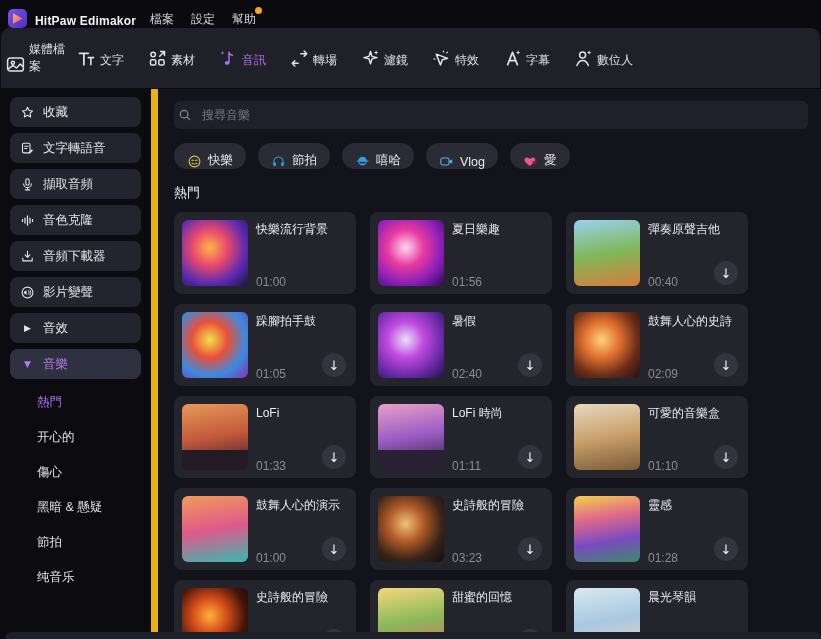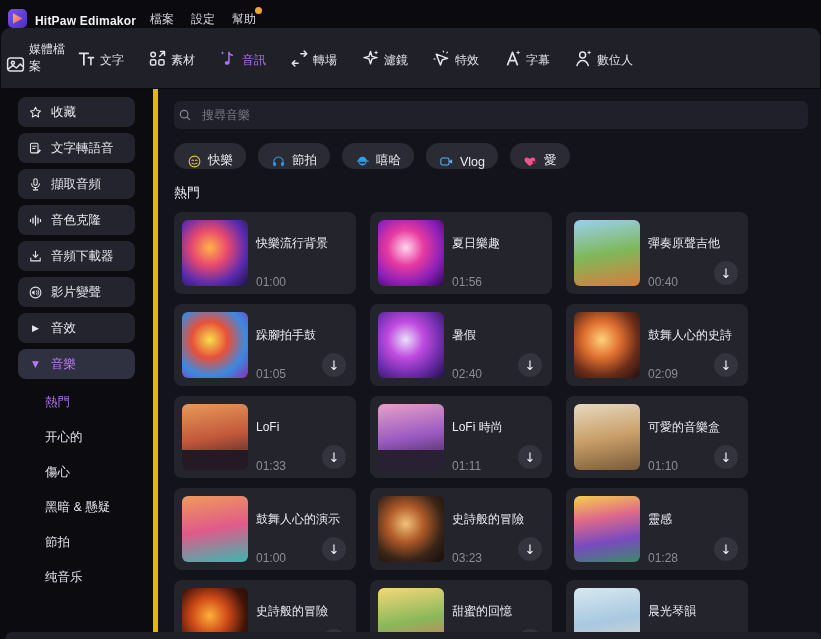--- a/index.html
+++ b/index.html
@@ -21,21 +21,21 @@
   .menu-item .dot{position:absolute;top:-4px;right:-6px;width:7px;height:7px;border-radius:50%;background:#f2a52c}
   
   .toolbar{height:60px;background:#1f2028;display:flex;align-items:center;padding:0 4px;
     border-radius:9px 9px 0 0;margin:0 1px;border-bottom:1px solid #0a0a0e}
   .tool{width:71px;display:flex;flex-direction:row;align-items:flex-end;gap:3px;
     color:#e2e2e8;font-size:12px;cursor:default}
   .tool svg{width:21px;height:21px;display:block}
   .tool.active{color:#b06ef0}
   
   .content{display:flex;height:551px}
-  .sidebar{width:158px;flex-shrink:0;border-right:5px solid #eab308;padding:8px 18px;box-sizing:border-box}
+  .sidebar{width:158px;flex-shrink:0;border-right:7px solid #eab308;padding:8px 10px;box-sizing:border-box}
   .side-btn{height:30px;background:#23242d;border-radius:8px;display:flex;align-items:center;gap:8px;
     padding:0 10px;margin-bottom:6px;font-size:12.5px;color:#e6e6ec;cursor:default}
   .side-btn svg{width:15px;height:15px;flex-shrink:0}
   .side-btn .tri{font-family:"DejaVu Sans",sans-serif;font-size:9px;width:15px;text-align:center}
   .side-btn.selected{background:#2f3040;color:#b57bee}
   .sub-list{margin-top:4px}
   .sub-item{padding:9px 0 9px 27px;font-size:12.5px;color:#e2e2e8;cursor:default}
   .sub-item.active{color:#b06ef0}
   
   .main{flex:1;padding:12px 13px 0 16px;box-sizing:border-box;overflow:hidden}
@@ -47,21 +47,21 @@
   .searchbar input::placeholder{color:#787984}
   .chips{display:flex;gap:12px;margin-bottom:15px}
   .chip{height:26px;background:#2a2b34;border-radius:14px;display:flex;align-items:flex-end;gap:6px;
     padding:0 13px;font-size:12.5px;color:#eaeaef;cursor:default}
   .chip svg{width:15px;height:15px}
   .section-title{font-size:13px;color:#f0f0f4;margin:0 0 10px 0}
   .grid{display:grid;grid-template-columns:repeat(3,182px);gap:10px 14px}
   .card{height:82px;background:#23242c;border-radius:8px;position:relative;padding:8px;box-sizing:border-box;
     display:flex;gap:8px;cursor:default}
   .thumb{width:66px;height:66px;border-radius:6px;flex-shrink:0}
-  .card-title{font-size:12px;color:#ebebf0;margin-top:16px;line-height:1.25}
+  .card-title{font-size:12px;color:#ebebf0;margin-top:2px;line-height:1.25}
   .card-dur{position:absolute;left:82px;bottom:5px;font-size:12px;color:#8b8c96}
   .dl{position:absolute;right:10px;bottom:9px;width:24px;height:24px;border-radius:50%;background:#33343e;
     color:#f2f2f6;display:flex;align-items:center;justify-content:center;font-size:13px;
     font-family:"DejaVu Sans",sans-serif;cursor:default}
   .bottom-strip{position:absolute;left:5px;right:0;bottom:0;height:7px;background:#1e1f27;
     border-radius:9px 9px 0 0}
 </style>
 </head>
 <body>
 

